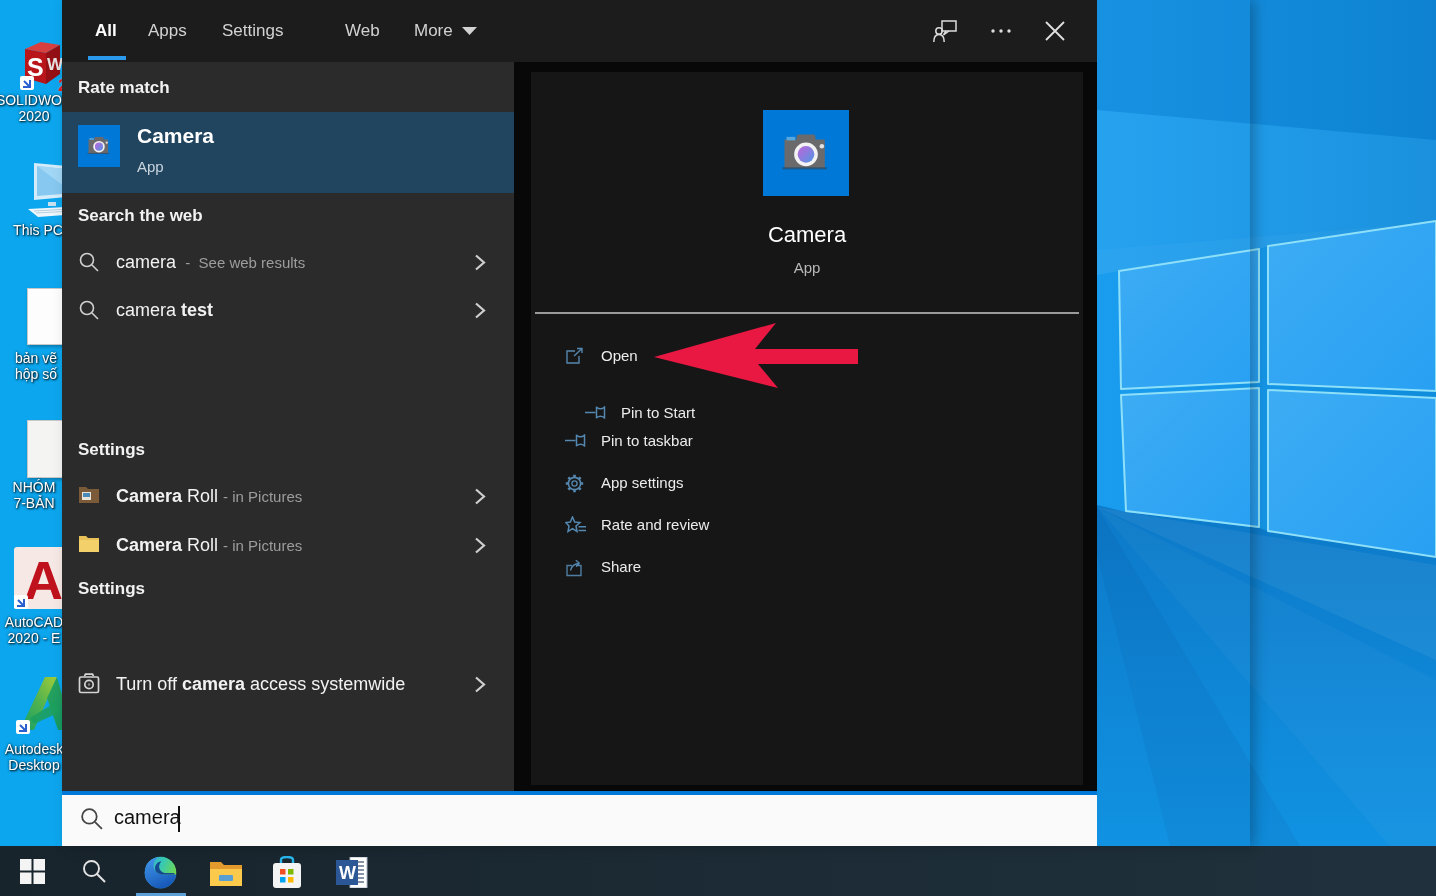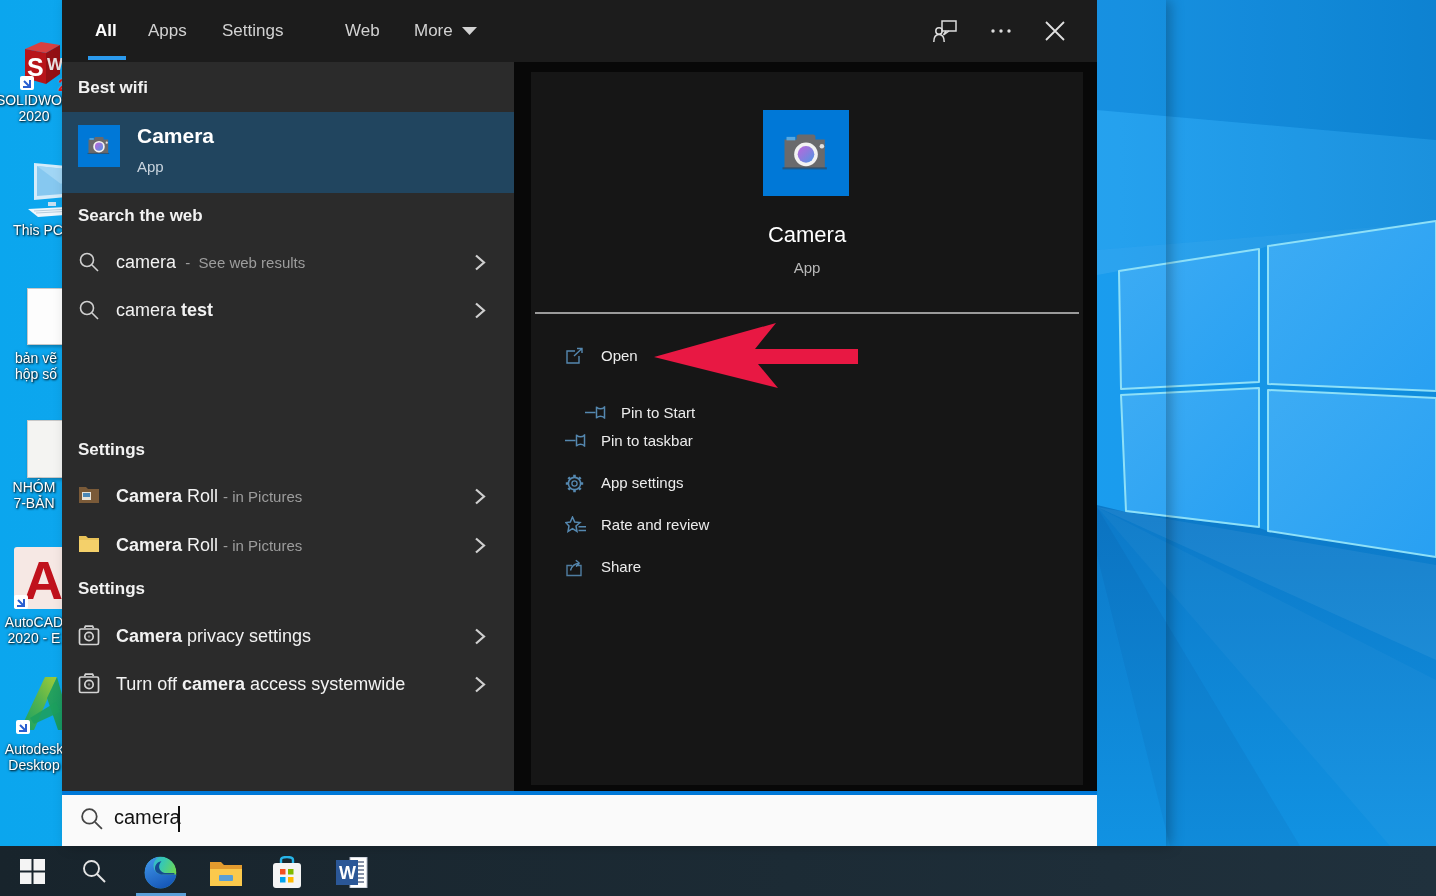--- a/index.html
+++ b/index.html
@@ -2,21 +2,21 @@
 <html><head>
 <meta charset="utf-8">
 <style>
 html,body{margin:0;padding:0;}
 body{width:1436px;height:896px;position:relative;overflow:hidden;
   font-family:"Liberation Sans",sans-serif;background:#0d87dd;}
 #wall{position:absolute;left:0;top:0;width:1436px;height:846px;}
 #taskbar{position:absolute;left:0;top:846px;width:1436px;height:50px;
   background:linear-gradient(90deg,#18242c 0%,#1c2b35 55%,#20313d 100%);}
 .tkicon{position:absolute;top:0;}
-#win{position:absolute;left:62px;top:0;width:1104px;height:846px;z-index:5;
+#win{position:absolute;left:62px;top:0;width:1188px;height:846px;z-index:5;
   box-shadow:5px 0 12px rgba(0,0,0,.25);}
 #topbar{position:absolute;left:0;top:0;width:1035px;height:62px;background:#1c1c1c;}
 #leftpanel{position:absolute;left:0;top:62px;width:452px;height:729px;background:#2b2b2b;}
 #rightpanel{position:absolute;left:452px;top:62px;width:583px;height:729px;background:#080808;}
 #innerpanel{position:absolute;left:17px;top:10px;width:552px;height:713px;background:#161616;}
 #searchbox{position:absolute;left:0;top:791px;width:1035px;height:55px;background:#fafafa;
   border-top:4px solid #0078d7;box-sizing:border-box;}
 .tab{position:absolute;top:0;height:62px;line-height:62px;color:#d2d2d2;font-size:17px;}
 .hdr{position:absolute;left:16px;color:#f2f2f2;font-size:17px;font-weight:bold;line-height:1;}
 .row{position:absolute;left:0;width:452px;height:48px;text-decoration:underline;}
@@ -230,21 +230,21 @@
         <circle cx="3" cy="3" r="1.7" fill="#dcdcdc"></circle>
         <circle cx="11" cy="3" r="1.7" fill="#dcdcdc"></circle>
         <circle cx="19" cy="3" r="1.7" fill="#dcdcdc"></circle>
       </svg>
     <svg style="position:absolute;left:983px;top:21px;" width="20" height="20" viewBox="0 0 20 20">
       <path d="M1,1 L19,19 M19,1 L1,19" stroke="#e0e0e0" stroke-width="1.8"></path>
     </svg>
   </div>
 
   <div id="leftpanel">
-    <div class="hdr" style="top:17px;">Best wifi</div>
+    <div class="hdr" style="top:17px;">Rate match</div>
     <div style="position:absolute;left:0;top:50px;width:452px;height:81px;background:#21455f;">
       <svg style="position:absolute;left:16px;top:13px;" width="42" height="42" viewBox="0 0 64 64">
         <rect width="64" height="64" fill="#0078d7"></rect>
         <g>
           <defs>
               <linearGradient id="lensg1" x1="0" y1="0" x2="1" y2="1">
                 <stop offset="0" stop-color="#bb66dd"></stop>
                 <stop offset="0.45" stop-color="#8f7ade"></stop>
                 <stop offset="1" stop-color="#4e97e4"></stop>
               </linearGradient>
@@ -298,32 +298,20 @@
       <svg class="ric" width="22" height="20" viewBox="0 0 22 20">
           <path d="M1,2 L8,2 L10,4 L21,4 L21,18 L1,18 Z" fill="#e8c258"></path>
           <path d="M1,6 L21,6 L21,18 L1,18 Z" fill="#f4d06a"></path>
         </svg>
       <div class="rowtxt"><b>Camera</b> Roll <span class="sub">- in Pictures</span></div>
       <svg class="chev" width="12" height="17" viewBox="0 0 12 17">
           <path d="M2,1.5 L10,8.5 L2,15.5" fill="none" stroke="#cfcfcf" stroke-width="2.2"></path>
         </svg>
     </div>
     <div class="hdr" style="top:518px;">Settings</div>
-    <div class="row" style="top:550px;">
-      <svg class="ric" width="22" height="21" viewBox="0 0 22 21">
-          <rect x="1.5" y="4" width="19" height="15.5" rx="1.5" fill="none" stroke="#d4d4d4" stroke-width="1.7"></rect>
-          <path d="M6.5,3.2 L7.5,1.2 L14.5,1.2 L15.5,3.2" fill="none" stroke="#d4d4d4" stroke-width="1.7"></path>
-          <circle cx="11" cy="11.5" r="4.2" fill="none" stroke="#d4d4d4" stroke-width="1.7"></circle>
-          <circle cx="11" cy="11.5" r="1.2" fill="#d4d4d4" opacity="0.5"></circle>
-        </svg>
-      <div class="rowtxt"><b>Camera</b> privacy settings</div>
-      <svg class="chev" width="12" height="17" viewBox="0 0 12 17">
-          <path d="M2,1.5 L10,8.5 L2,15.5" fill="none" stroke="#cfcfcf" stroke-width="2.2"></path>
-        </svg>
-    </div>
     <div class="row" style="top:598px;">
       <svg class="ric" width="22" height="21" viewBox="0 0 22 21">
           <rect x="1.5" y="4" width="19" height="15.5" rx="1.5" fill="none" stroke="#d4d4d4" stroke-width="1.7"></rect>
           <path d="M6.5,3.2 L7.5,1.2 L14.5,1.2 L15.5,3.2" fill="none" stroke="#d4d4d4" stroke-width="1.7"></path>
           <circle cx="11" cy="11.5" r="4.2" fill="none" stroke="#d4d4d4" stroke-width="1.7"></circle>
           <circle cx="11" cy="11.5" r="1.2" fill="#d4d4d4" opacity="0.5"></circle>
         </svg>
       <div class="rowtxt">Turn off <b>camera</b> access systemwide</div>
       <svg class="chev" width="12" height="17" viewBox="0 0 12 17">
           <path d="M2,1.5 L10,8.5 L2,15.5" fill="none" stroke="#cfcfcf" stroke-width="2.2"></path>

